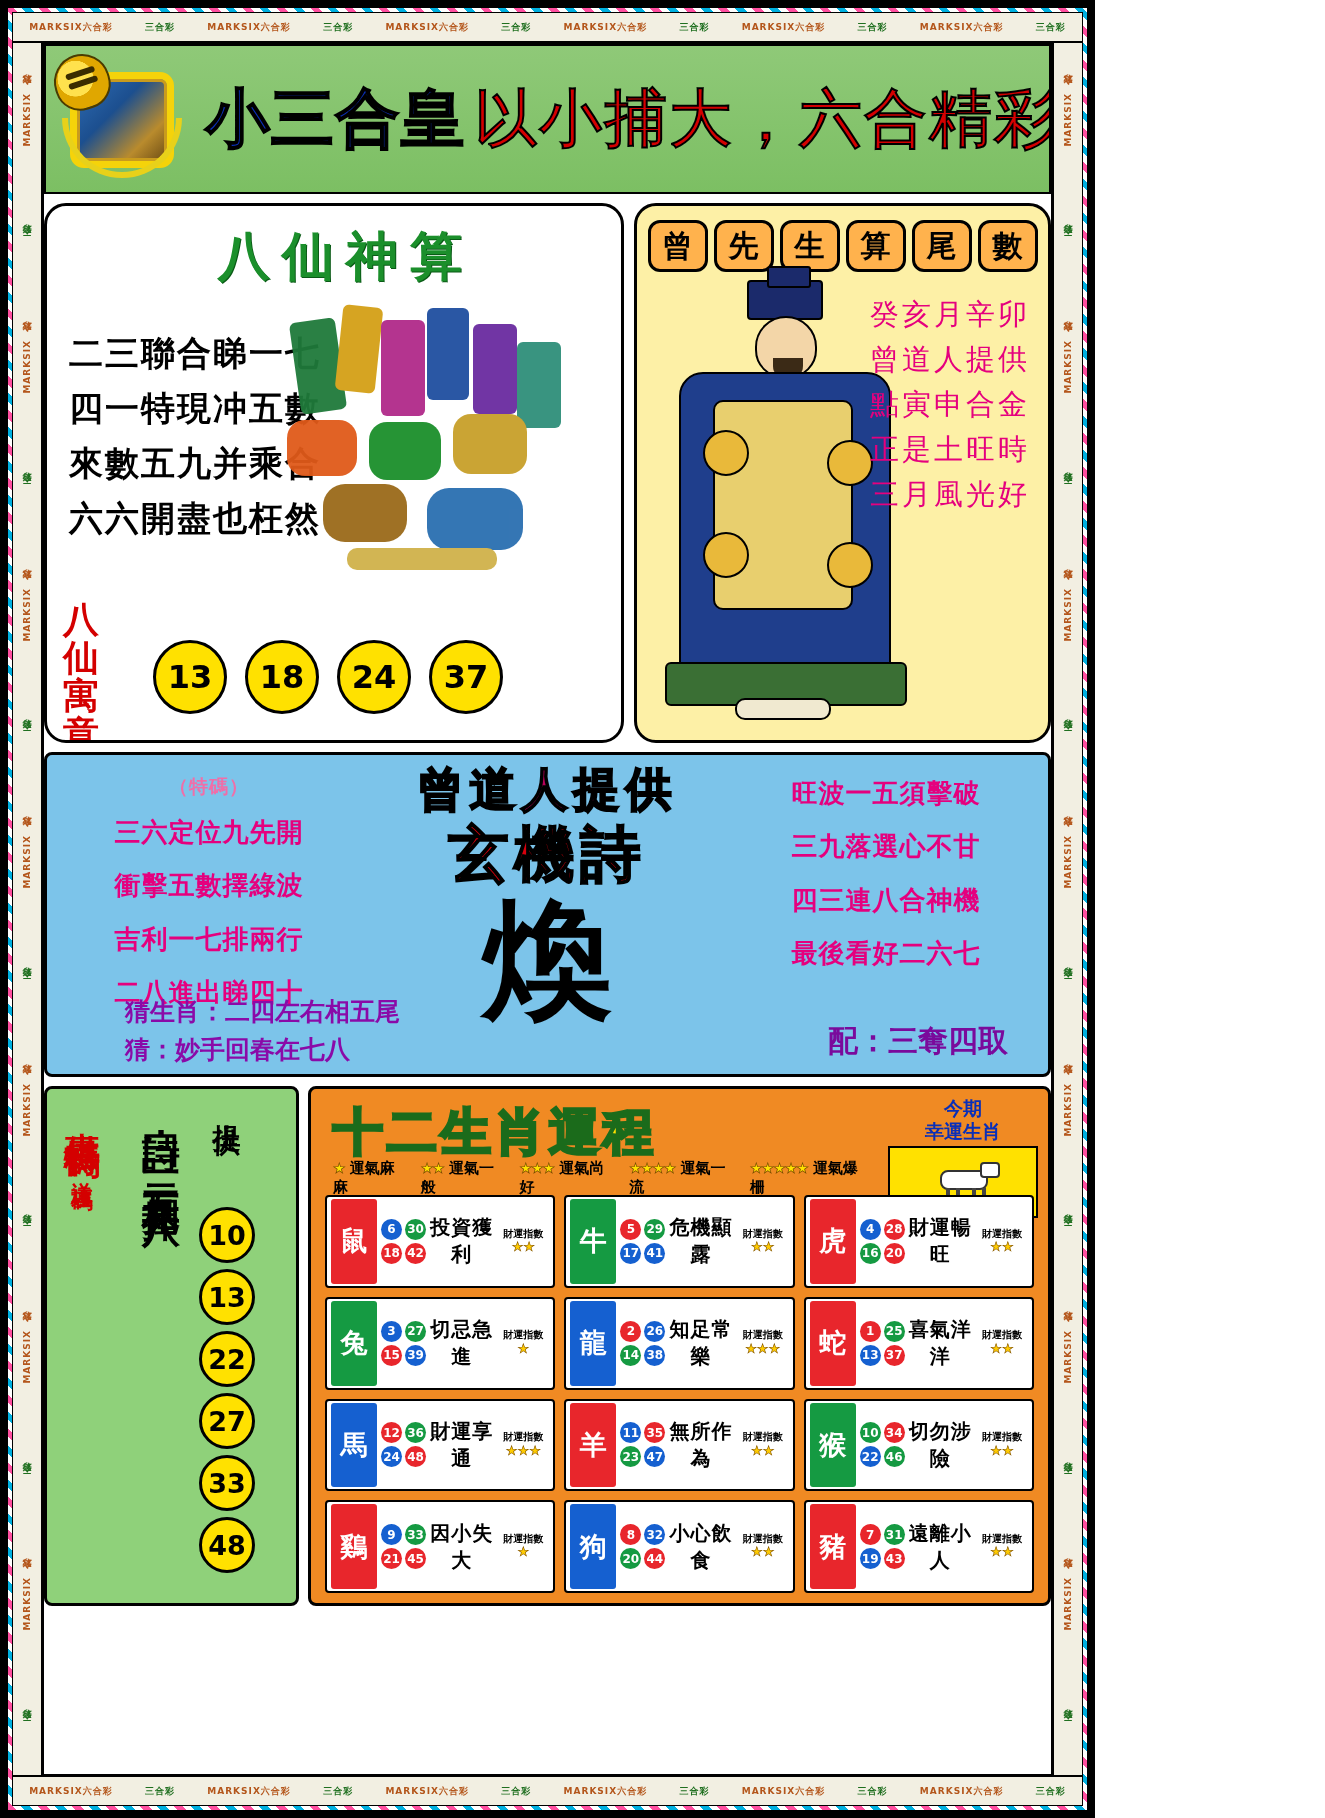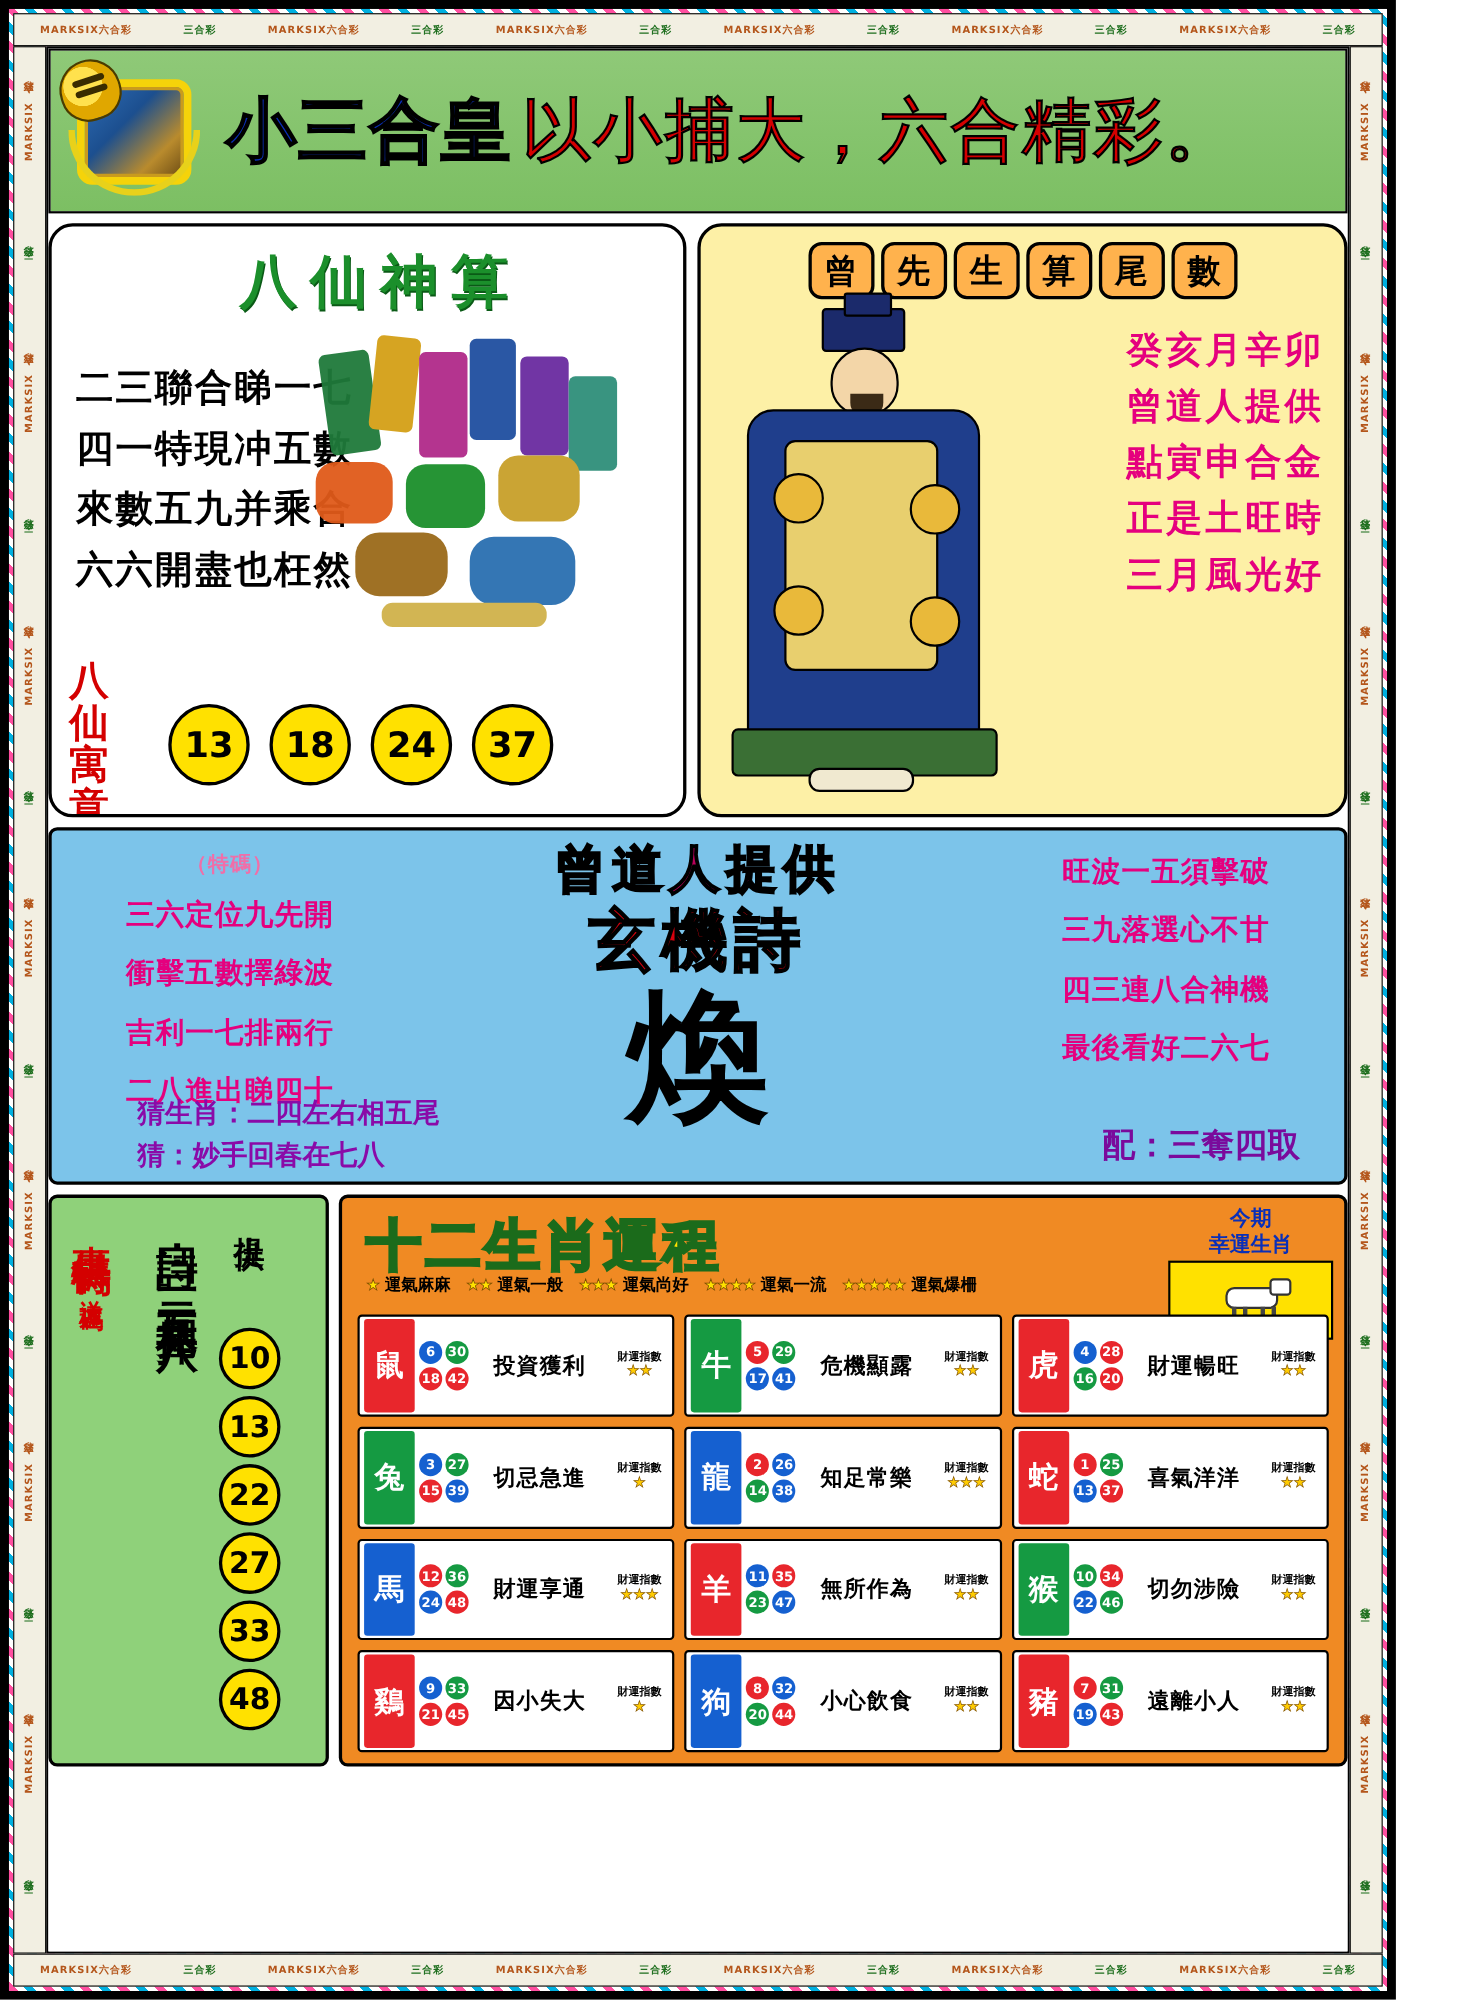--- a/index.html
+++ b/index.html
@@ -7,21 +7,21 @@
   body {
     width:1325px; height:1818px;
     font-family:"DejaVu Sans","Liberation Sans",sans-serif;
     background:#ffffff;
     overflow:hidden;
   }
 
   
   #page {
     position:relative;
-    width:1269px; height:1818px;
+    width:1095px; height:1818px;
     background:#000;
   }
   .frame-outer {
     position:absolute; left:6px; top:6px; right:6px; bottom:6px;
     background:
       repeating-linear-gradient(45deg,#ff4fa0 0 6px,#ffffff 6px 12px,#00b0e0 12px 18px,#ffffff 18px 24px);
     border:2px solid #000;
   }
   .frame-inner {
     position:absolute; left:34px; top:34px; right:34px; bottom:34px;
@@ -160,21 +160,21 @@
   }
   .zeng-title span {
     width:60px; height:52px; border:3px solid #000; border-radius:12px;
     background:#ffb24d;
     display:flex; align-items:center; justify-content:center;
     font-size:30px; font-weight:bold; color:#000;
   }
   .zeng-lines {
     position:absolute; right:18px; top:86px;
     text-align:left;
-    font-size:33px; line-height:1.55; color:#e5007e; font-weight:bold;
+    font-size:29px; line-height:1.55; color:#e5007e; font-weight:normal;
     letter-spacing:3px;
   }
   .zeng-man {
     position:absolute; left:14px; top:74px; width:270px; height:440px;
   }
   .zm-hat { position:absolute; left:96px; top:0; width:76px; height:40px; background:#1b2a6b; border:2px solid #000; border-radius:4px;}
   .zm-hat:after{content:"";position:absolute;left:18px;top:-16px;width:40px;height:18px;background:#1b2a6b;border:2px solid #000;border-radius:3px;}
   .zm-face { position:absolute; left:104px; top:36px; width:62px; height:62px; background:#f3d6a8; border:2px solid #000; border-radius:50% 50% 45% 45%; }
   .zm-face:after{content:"";position:absolute;left:16px;top:40px;width:30px;height:22px;background:#3b2a16;border-radius:0 0 14px 14px;}
   .zm-body { position:absolute; left:28px; top:92px; width:212px; height:310px; background:#1f3e8c; border:2px solid #000; border-radius:24px 24px 8px 8px; }

